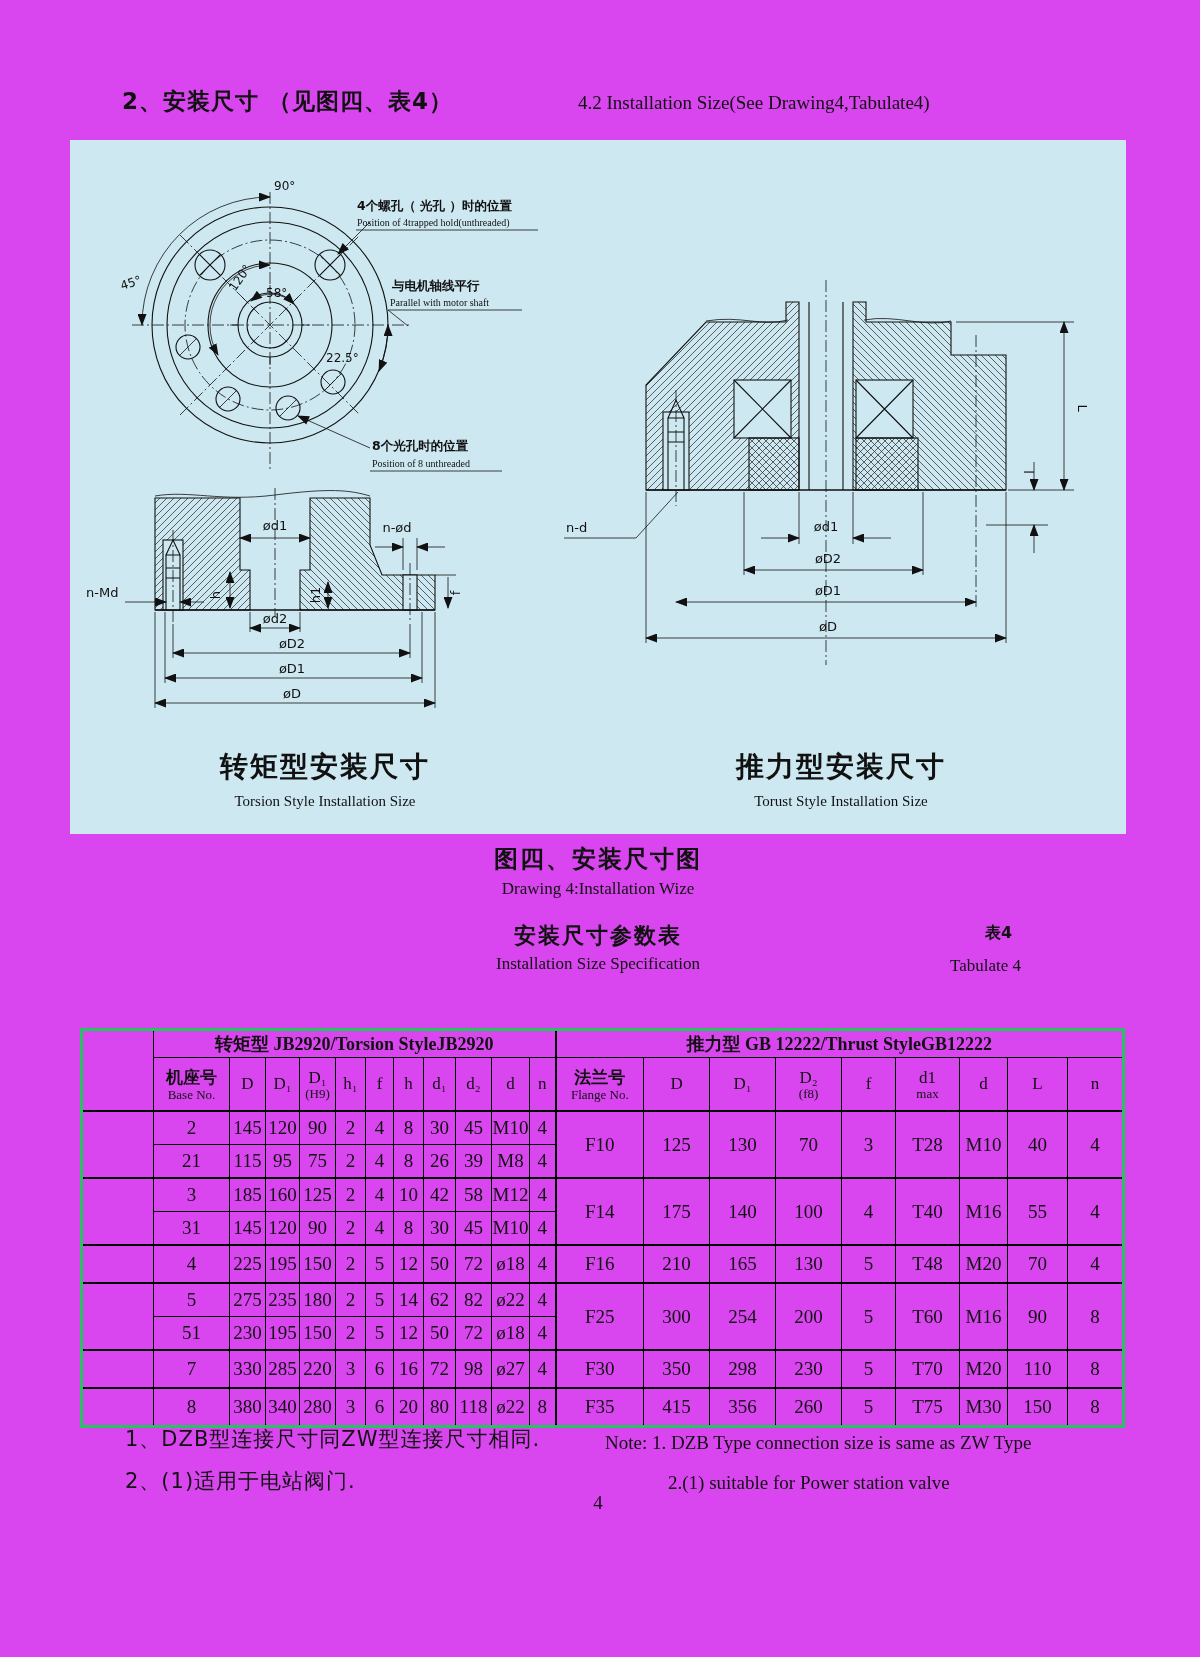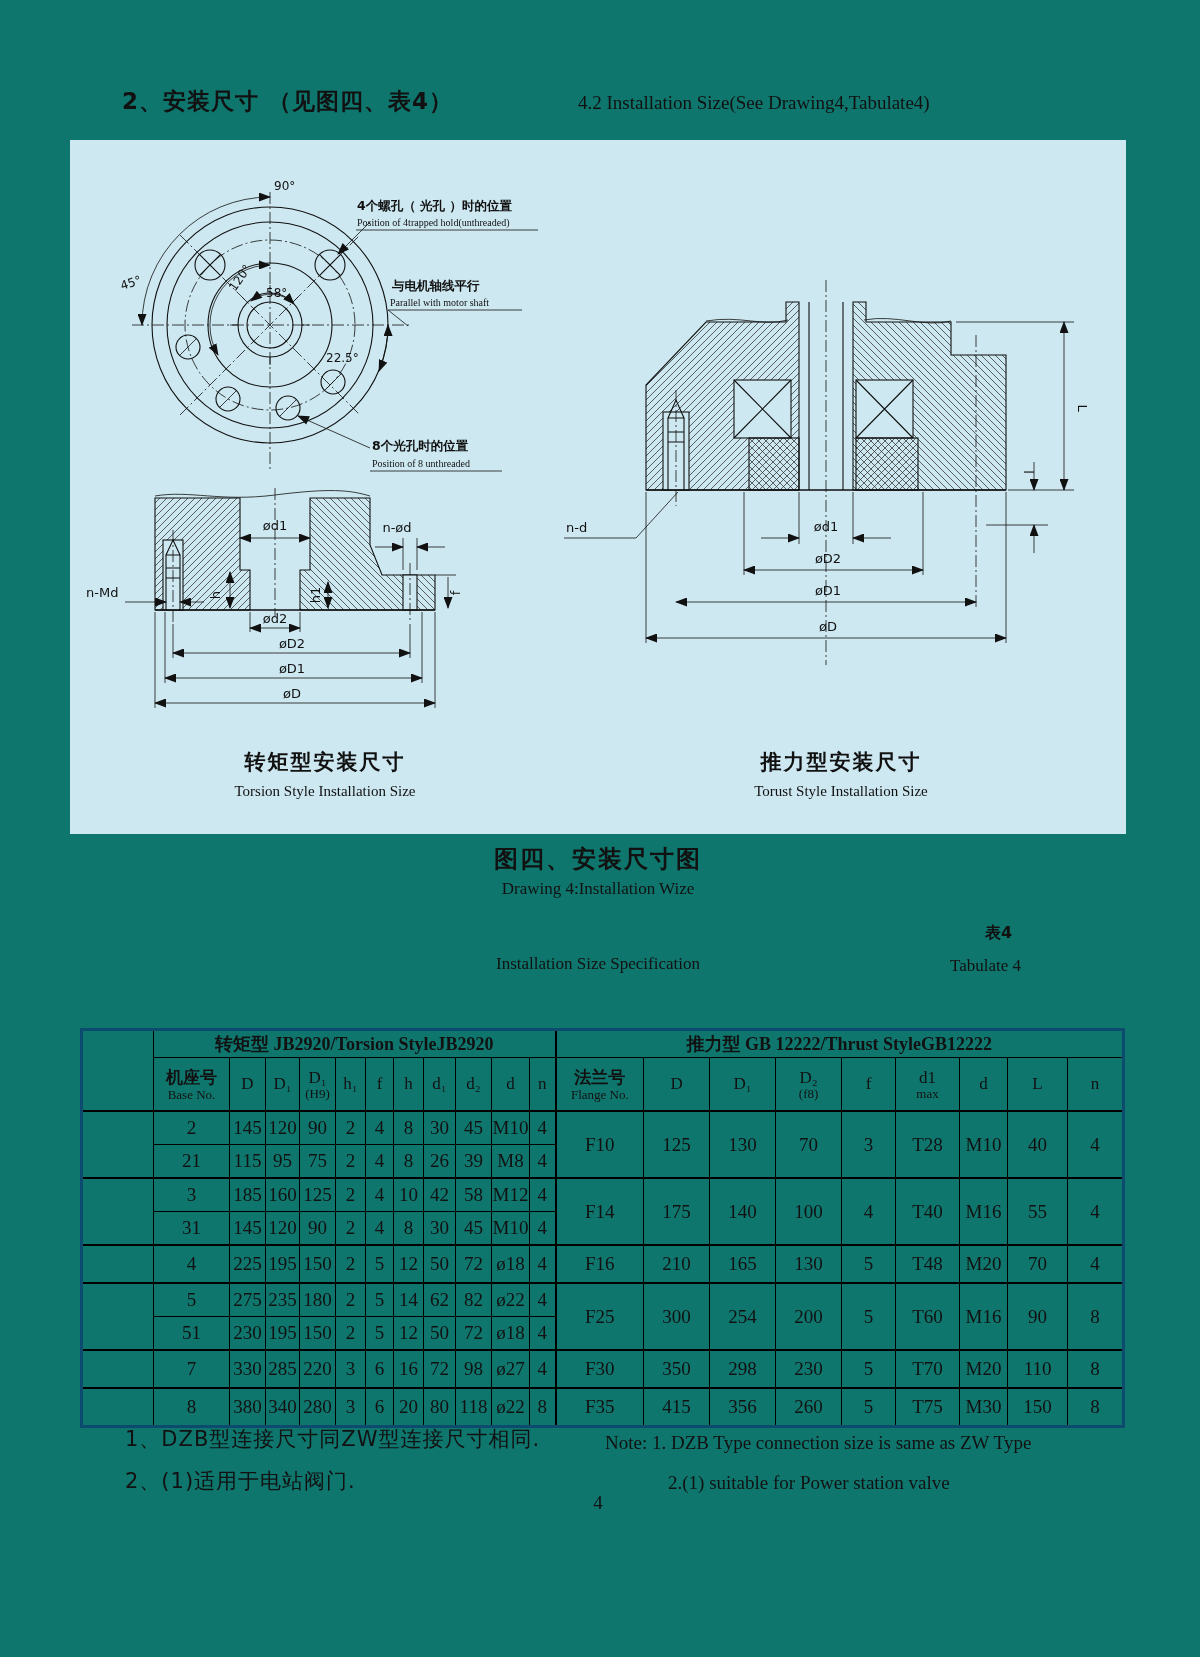--- a/index.html
+++ b/index.html
@@ -1,35 +1,35 @@
 <!DOCTYPE html>
 <html style="--panel: #cde8f1;"><head>
 <meta charset="utf-8">
 <style>
   html,body{margin:0;padding:0;background:#ffffff;}
-  .page{position:relative;width:1200px;height:1657px;background:#0f766e;color:#111;
+  .page{position:relative;width:1200px;height:1657px;background:#d946ef;color:#111;
         font-family:"DejaVu Sans",sans-serif;overflow:hidden;}
   .abs{position:absolute;}
   .zh-head{font-size:23px;font-weight:bold;letter-spacing:1px;}
   .en-head{font-size:19px;font-family:"Liberation Serif",serif;}
   .panel{position:absolute;top:140px;height:694px;background:var(--panel,#cde8f1);}
   .panel-torsion{left:70px;width:510px;}
   .panel-thrust{left:556px;width:570px;}
   .panel-cap{position:absolute;left:0;right:0;top:608px;text-align:center;}
-  .panel-cap .zh{font-size:21px;font-weight:bold;letter-spacing:2px;display:block;}
+  .panel-cap .zh{font-size:28px;font-weight:bold;letter-spacing:2px;display:block;}
   .panel-cap .en{font-size:15px;font-family:"Liberation Serif",serif;display:block;margin-top:7px;}
   .fig-cap-zh{left:70px;width:1056px;top:843px;text-align:center;font-size:24px;font-weight:bold;letter-spacing:2px;}
   .fig-cap-en{left:70px;width:1056px;top:879px;text-align:center;font-size:17px;font-family:Liberation Serif, serif;}
   .tbl-title-zh{left:70px;width:1056px;top:921px;text-align:center;font-size:22px;font-weight:bold;letter-spacing:2px;}
   .tbl-tag-zh{left:985px;top:923px;font-size:16px;font-weight:bold;}
   .tbl-title-en{left:70px;width:1056px;top:954px;text-align:center;font-size:17px;font-family:"Liberation Serif",serif;}
   .tbl-tag-en{left:950px;top:956px;font-size:17px;font-family:"Liberation Serif",serif;}
 
   table.spec{position:absolute;left:80px;top:1028px;width:1042px;border-collapse:collapse;
-             table-layout:fixed;border:3px solid #0c4a6e;}
+             table-layout:fixed;border:3px solid #22c55e;}
   table.spec th,table.spec td{border:1px solid #000;text-align:center;vertical-align:middle;
              padding:0;overflow:hidden;white-space:nowrap;}
   table.spec .band{height:26px;font-size:18px;font-weight:600;font-family:"Liberation Serif",serif;}
   table.spec tr.colhead th{height:52px;font-weight:normal;}
   table.spec tr.colhead .sym{font-size:17px;font-family:"Liberation Serif",serif;}
   table.spec .two .a{display:block;font-size:17px;line-height:19px;font-family:"Liberation Serif",serif;}
   table.spec .two .b{display:block;font-size:13px;line-height:14px;font-family:"Liberation Serif",serif;}
   table.spec .namecell .zh{display:block;font-size:17px;font-weight:bold;line-height:20px;}
   table.spec .namecell .en{display:block;font-size:13px;line-height:15px;font-family:"Liberation Serif",serif;}
   table.spec tbody td{font-size:19px;font-family:"Liberation Serif",serif;height:32px;}
@@ -236,20 +236,21 @@
     </svg>
     <div class="panel-cap">
       <span class="zh">推力型安装尺寸</span>
       <span class="en">Torust Style Installation Size</span>
     </div>
   </div>
 
   <div class="abs fig-cap-zh">图四、安装尺寸图</div>
   <div class="abs fig-cap-en">Drawing 4:Installation Wize</div>
 
+  <div class="abs tbl-title-zh">安装尺寸参数表</div>
   <div class="abs tbl-tag-zh">表4</div>
   <div class="abs tbl-title-en">Installation Size Specification</div>
   <div class="abs tbl-tag-en">Tabulate 4</div>
 
   <table class="spec">
     <colgroup>
       <col style="width:72px">
         <col style="width:76px">
         <col style="width:36px">
         <col style="width:34px">

